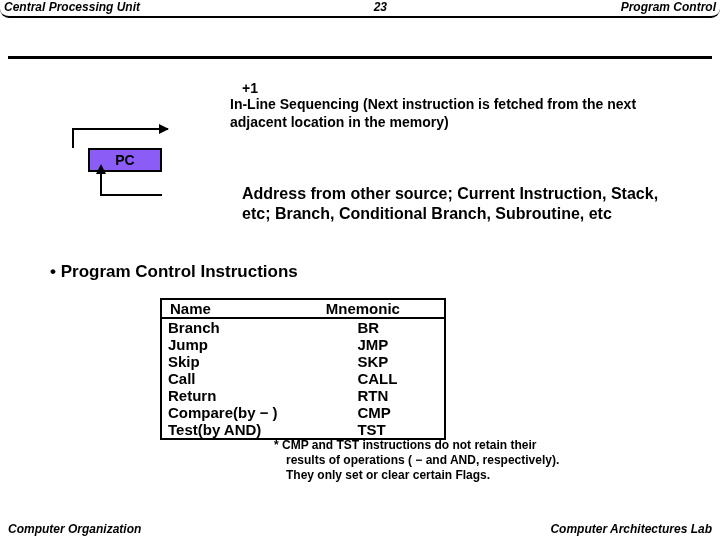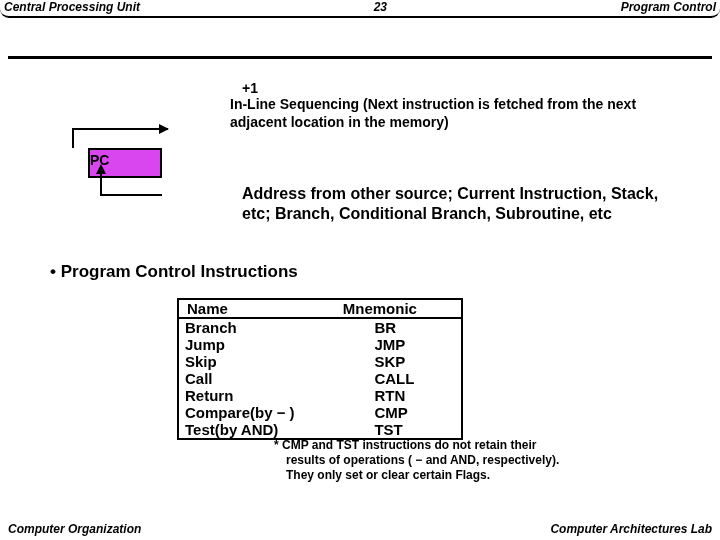--- a/index.html
+++ b/index.html
@@ -6,36 +6,36 @@
   html, body { width: 720px; height: 540px; font-family: Arial, Helvetica, sans-serif; background: #fff; color: #000; }
   .slide { position: relative; width: 720px; height: 540px; }
   .header { position: absolute; top: 0; left: 0; right: 0; height: 18px; display: flex; justify-content: space-between; padding: 0 4px; border-bottom: 2px solid #000; border-radius: 9px; }
   .header span { font-size: 12px; font-style: italic; font-weight: bold; }
   .title { position: absolute; top: 18px; left: 0; right: 0; text-align: center; font-size: 28px; font-weight: bold; color: #ff0000; letter-spacing: 1px; padding: 6px 0 2px 0; }
   .title-rule { position: absolute; top: 56px; left: 8px; right: 8px; height: 3px; background: #000; }
 
   .plusone { position: absolute; top: 80px; left: 242px; font-size: 14px; font-weight: bold; }
   .inline-text { position: absolute; top: 96px; left: 230px; right: 40px; font-size: 14px; font-weight: bold; line-height: 1.25; }
 
-  .pc-box { position: absolute; top: 148px; left: 88px; width: 74px; height: 30px; border: 2px solid #000; font-size: 14px; font-weight: bold; line-height: 20px; background: #d946ef; }
+  .pc-box { position: absolute; top: 148px; left: 88px; width: 74px; height: 24px; border: 2px solid #000; text-align: center; font-size: 14px; font-weight: bold; line-height: 20px; background: #8b5cf6; }
   .arrow-top { position: absolute; top: 128px; left: 62px; width: 106px; height: 20px; }
   .arrow-top .h { position: absolute; top: 0; left: 10px; right: 0; height: 2px; background: #000; }
   .arrow-top .v { position: absolute; top: 0; left: 10px; width: 2px; height: 20px; background: #000; }
   .arrow-top .head { position: absolute; top: -4px; right: -1px; width: 0; height: 0; border-top: 5px solid transparent; border-bottom: 5px solid transparent; border-left: 10px solid #000; }
 
   .arrow-bottom { position: absolute; top: 172px; left: 100px; width: 60px; height: 26px; }
   .arrow-bottom .v2 { position: absolute; left: 0; top: 0; width: 2px; height: 22px; background: #000; }
   .arrow-bottom .h { position: absolute; left: 0; top: 22px; width: 62px; height: 2px; background: #000; }
   .arrow-bottom .head2 { position: absolute; left: -4px; top: -8px; width: 0; height: 0; border-left: 5px solid transparent; border-right: 5px solid transparent; border-bottom: 10px solid #000;}
 
   .addr-text { position: absolute; top: 184px; left: 242px; right: 40px; font-size: 16px; font-weight: bold; line-height: 1.25; }
 
   .bullet { position: absolute; top: 262px; left: 50px; font-size: 17px; font-weight: bold; }
 
-  .tbl { position: absolute; top: 298px; left: 177px; width: 286px; border: 2px solid #000; font-size: 15px; font-weight: bold; }
+  .tbl { position: absolute; top: 298px; left: 160px; width: 286px; border: 2px solid #000; font-size: 15px; font-weight: bold; }
   .tbl .row { display: flex; }
   .tbl .row.hdr { border-bottom: 2px solid #000; }
   .tbl .c1 { width: 160px; padding: 0 6px; }
   .tbl .c2 { width: 126px; padding: 0 6px; text-align: left; }
   .tbl .row.hdr .c2 { text-align: left; }
   .tbl .hdr .c1 { padding-left: 8px; }
   .tbl .row:not(.hdr) .c2 { padding-left: 38px; }
 
   .footnote { position: absolute; top: 438px; left: 274px; right: 40px; font-size: 12px; font-weight: bold; line-height: 1.25; }
   .footnote .indent { padding-left: 12px; display: block; }

